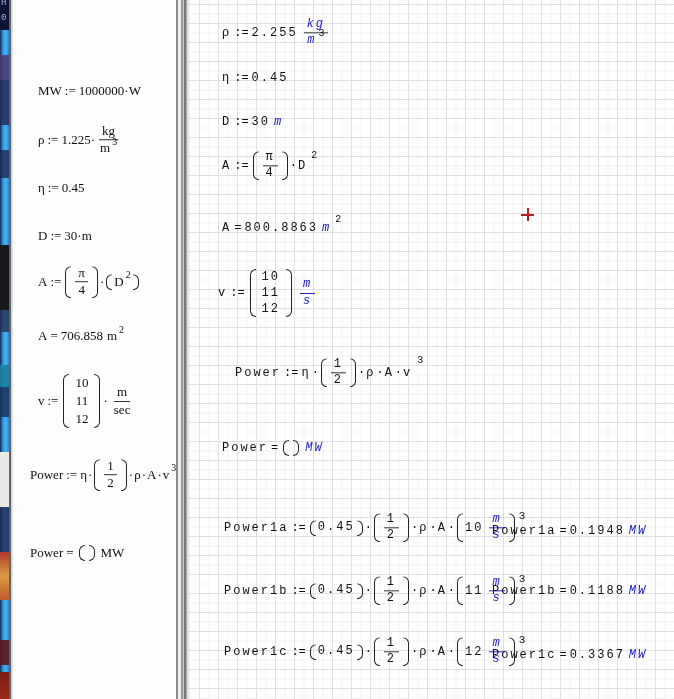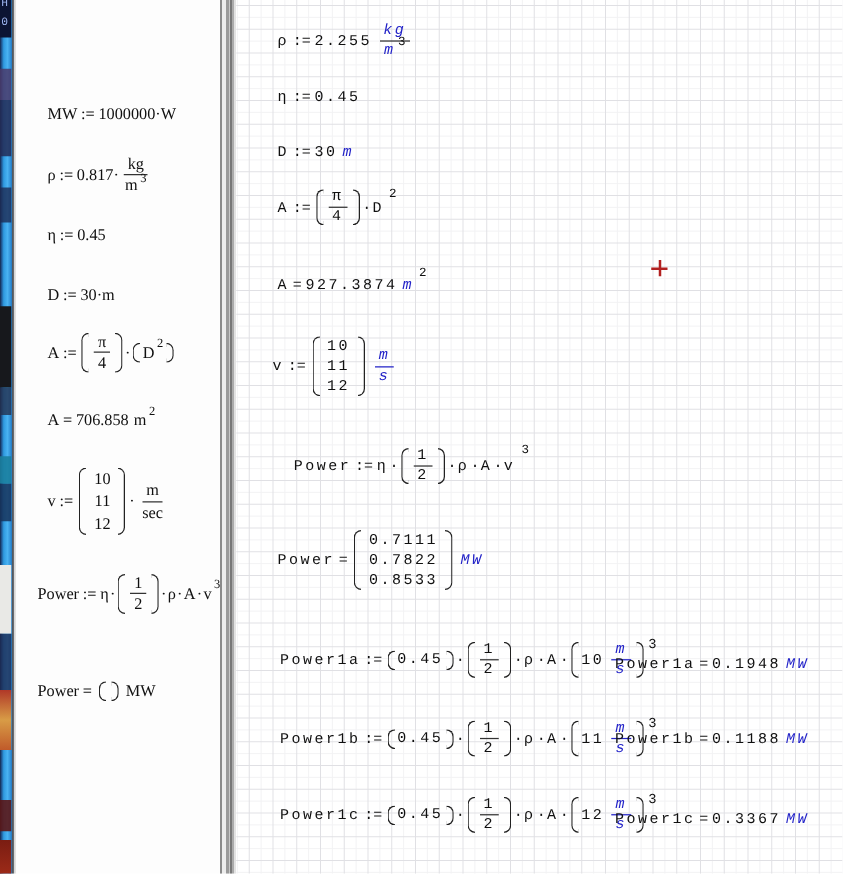--- a/index.html
+++ b/index.html
@@ -98,21 +98,21 @@
   <div class="blob" style="top:672px;height:27px;background:linear-gradient(180deg,#7a1d12,#9c2a18);"></div>
 </div>
 
 <div class="doc"></div>
 
 <div class="deq" style="left:38px;top:91px;">
   <span>MW</span><span class="op">:=</span><span>1000000·W</span>
 </div>
 
 <div class="deq" style="left:38px;top:140px;">
-  <span>ρ</span><span class="op">:=</span><span>0.817·</span><span class="frac"><span class="fn">kg</span><span class="fd"><span>m</span><span class="s">3</span></span></span>
+  <span>ρ</span><span class="op">:=</span><span>1.225·</span><span class="frac"><span class="fn">kg</span><span class="fd"><span>m</span><span class="s">3</span></span></span>
 </div>
 
 <div class="deq" style="left:38px;top:188px;">
   <span>η</span><span class="op">:=</span><span>0.45</span>
 </div>
 
 <div class="deq" style="left:38px;top:236px;">
   <span>D</span><span class="op">:=</span><span>30·m</span>
 </div>
 
@@ -166,21 +166,21 @@
   <span>D</span><span class="op">:=</span><span>30</span><span class="gap"></span><span class="u">m</span>
 </div>
 
 <div class="meq" style="left:222px;top:166px;">
   <span>A</span><span class="op">:=</span>
   <span class="grp"><span class="lp"></span><span class="frac"><span class="fn">π</span><span class="fd">4</span></span><span class="rp"></span></span>
   <span class="dot">·</span><span>D</span><span class="s" style="top:-10px;margin-left:4px;">2</span>
 </div>
 
 <div class="meq" style="left:222px;top:228px;">
-  <span>A</span><span class="op">=</span><span>927.3874</span><span class="gap"></span><span class="u">m</span><span class="s" style="top:-9px;margin-left:4px;color:#101010;">2</span>
+  <span>A</span><span class="op">=</span><span>800.8863</span><span class="gap"></span><span class="u">m</span><span class="s" style="top:-9px;margin-left:4px;color:#101010;">2</span>
 </div>
 
 <div class="cross">
     <div class="ch"></div>
     <div class="cv"></div>
   </div>
 
 <div class="meq" style="left:218px;top:293px;">
   <span>v</span><span class="op">:=</span>
   <span class="mat"><span class="lp"></span><span class="mcol"><span>10</span><span>11</span><span>12</span></span><span class="rp"></span></span>
@@ -193,21 +193,21 @@
   <span>η</span><span class="dot">·</span>
   <span class="grp"><span class="lp"></span><span class="frac"><span class="fn">1</span><span class="fd">2</span></span><span class="rp"></span></span>
   <span class="dot">·</span><span>ρ</span>
   <span class="dot">·</span><span>A</span>
   <span class="dot">·</span><span>v</span>
   <span class="s" style="top:-12px;margin-left:5px;">3</span>
 </div>
 
 <div class="meq" style="left:222px;top:448px;">
   <span>Power</span><span class="op">=</span>
-  <span class="mat"><span class="lp"></span><span class="mcol"><span>0.7111</span><span>0.7822</span><span>0.8533</span></span><span class="rp"></span></span>
+  <span class="mat"><span class="lp"></span><span class="rp"></span></span>
   <span class="gap"></span><span class="u">MW</span>
 </div>
 
 <div class="meq" style="left:224px;top:528px;">
   <span>Power1a</span><span class="op">:=</span>
   <span class="grp"><span class="lp"></span><span>0.45</span><span class="rp"></span></span>
   <span class="dot">·</span>
   <span class="grp"><span class="lp"></span><span class="frac"><span class="fn">1</span><span class="fd">2</span></span><span class="rp"></span></span>
   <span class="dot">·</span><span>ρ</span>
   <span class="dot">·</span><span>A</span>

